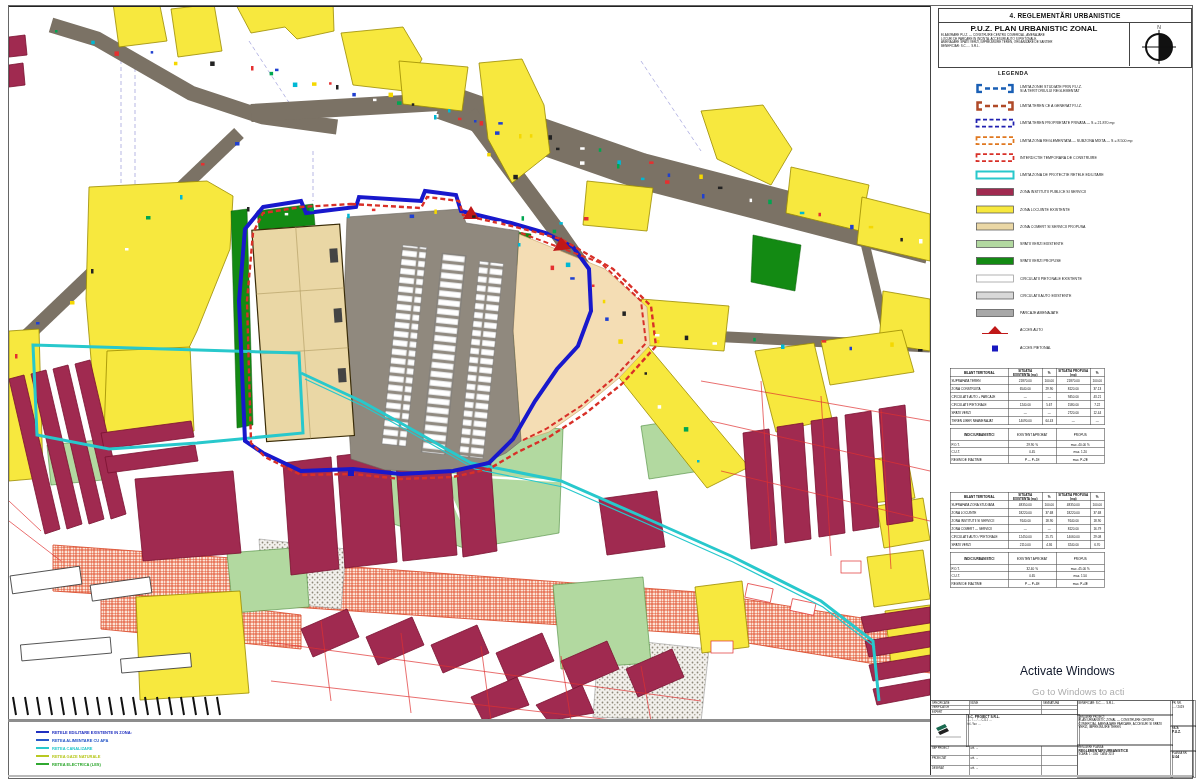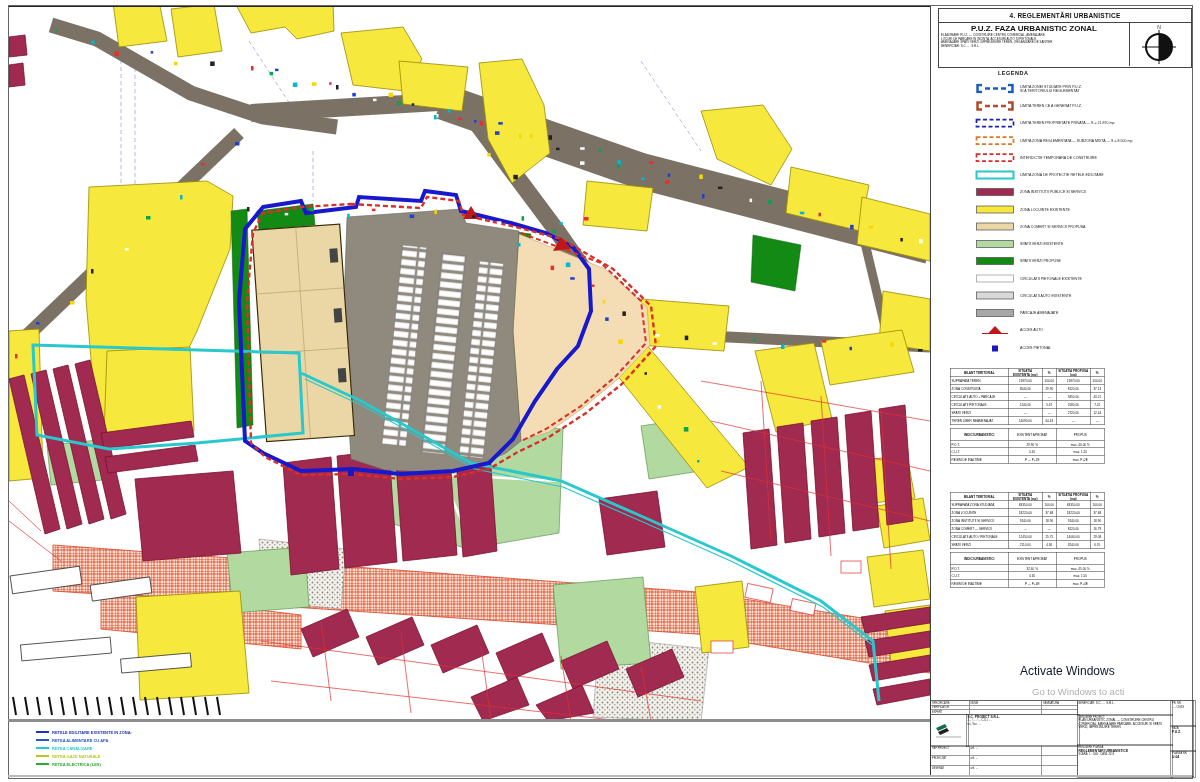--- a/index.html
+++ b/index.html
@@ -366,21 +366,21 @@
       </g>
     </svg>
   </div>
 
   <div class="abs panel-divider"></div>
   <div class="abs outer-border"></div>
 
   <div class="abs hdrbox">
     <div class="hdr-top">4. REGLEMENTĂRI URBANISTICE</div>
     <div class="hdr-left">
-      <div class="hdr-title">P.U.Z.  FAZA URBANISTIC ZONAL</div>
+      <div class="hdr-title">P.U.Z.  PLAN URBANISTIC ZONAL</div>
       <div class="hdr-sub">ELABORARE P.U.Z. — CONSTRUIRE CENTRU COMERCIAL, AMENAJARE
 LOCURI DE PARCARE IN INCINTA, ACCESURI AUTO SI PIETONALE,
 AMENAJARE SPATII VERZI, IMPREJMUIRE TEREN, ORGANIZARE DE SANTIER
 BENEFICIAR: S.C. … S.R.L.</div>
     </div>
     <div class="hdr-right">
       <svg width="61" height="44" viewBox="0 0 61 44">
         <text x="30" y="7" font-size="5" text-anchor="middle" fill="#333">N</text>
         <g transform="translate(30,25)">
           <circle r="13" fill="none" stroke="#111" stroke-width="2"></circle>

